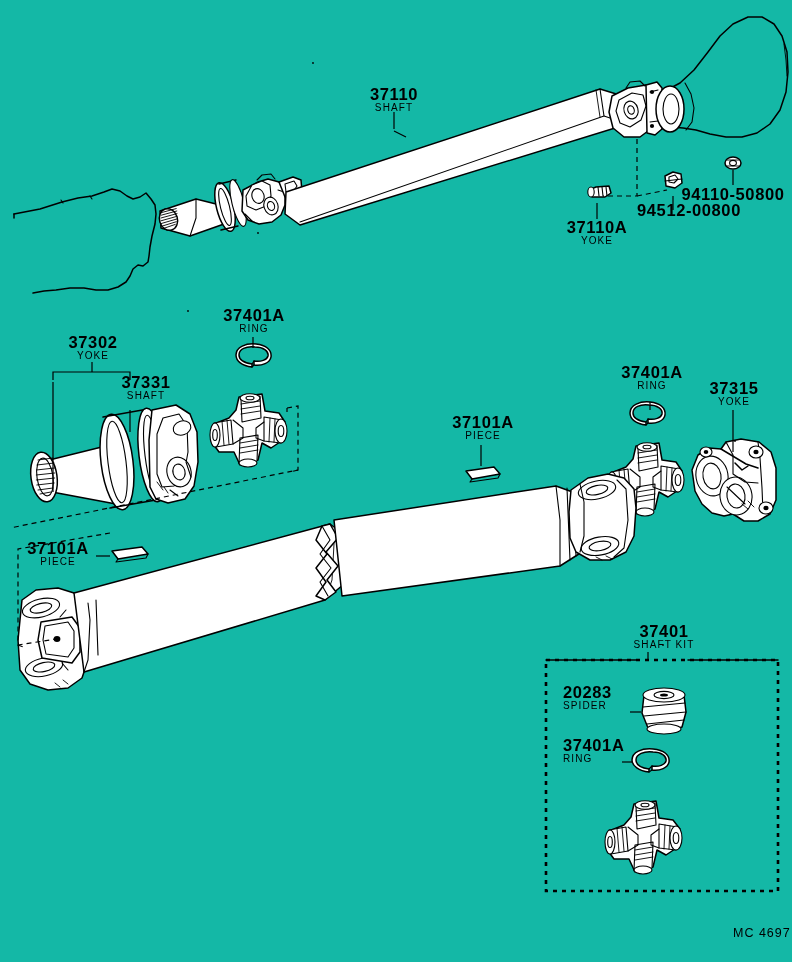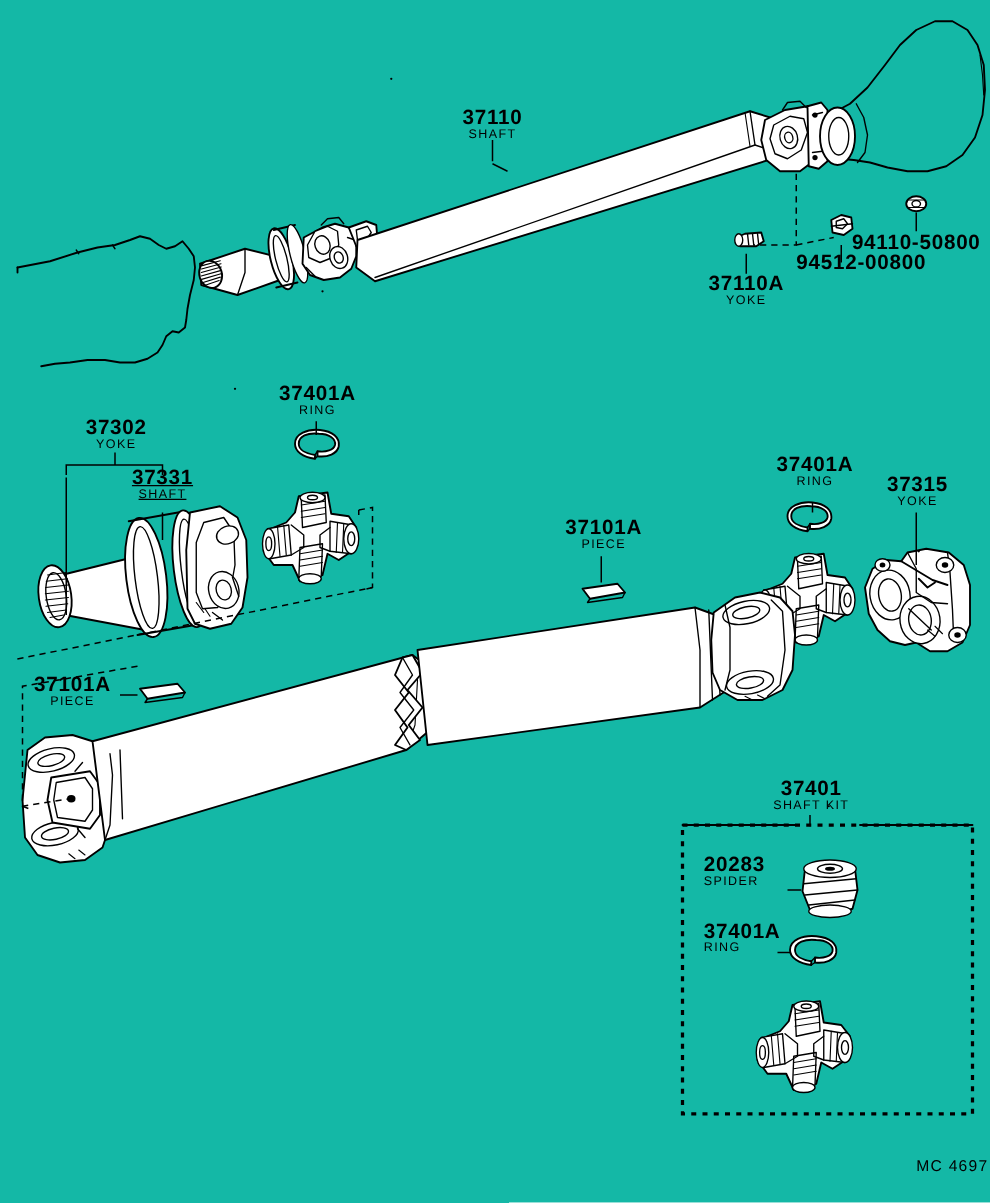--- a/index.html
+++ b/index.html
@@ -452,21 +452,21 @@
 
   <div class="lbl center" style="left:668px; top:186px; width:130px;">
     <span class="num">94110-50800</span>
   </div>
 
   <div class="lbl center" style="left:53px; top:334px; width:80px;">
     <span class="num">37302</span>
     <span class="nam">YOKE</span>
   </div>
 
-  <div class="lbl center" style="left:90px; top:374px; width:80px;text-decoration:underline;">
+  <div class="lbl center" style="left:106px; top:374px; width:80px;">
     <span class="num">37331</span>
     <span class="nam">SHAFT</span>
   </div>
 
   <div class="lbl center" style="left:212px; top:307px; width:84px;">
     <span class="num">37401A</span>
     <span class="nam">RING</span>
   </div>
 
   <div class="lbl center" style="left:610px; top:364px; width:84px;">
@@ -482,21 +482,21 @@
   <div class="lbl center" style="left:441px; top:414px; width:84px;">
     <span class="num">37101A</span>
     <span class="nam">PIECE</span>
   </div>
 
   <div class="lbl center" style="left:16px; top:540px; width:84px;">
     <span class="num">37101A</span>
     <span class="nam">PIECE</span>
   </div>
 
-  <div class="lbl center" style="left:588px; top:623px; width:122px;">
+  <div class="lbl center" style="left:603px; top:623px; width:122px;">
     <span class="num">37401</span>
     <span class="nam">SHAFT KIT</span>
   </div>
 
   <div class="lbl" style="left:563px; top:684px;">
     <span class="num">20283</span>
     <span class="nam">SPIDER</span>
   </div>
 
   <div class="lbl" style="left:563px; top:737px;">

